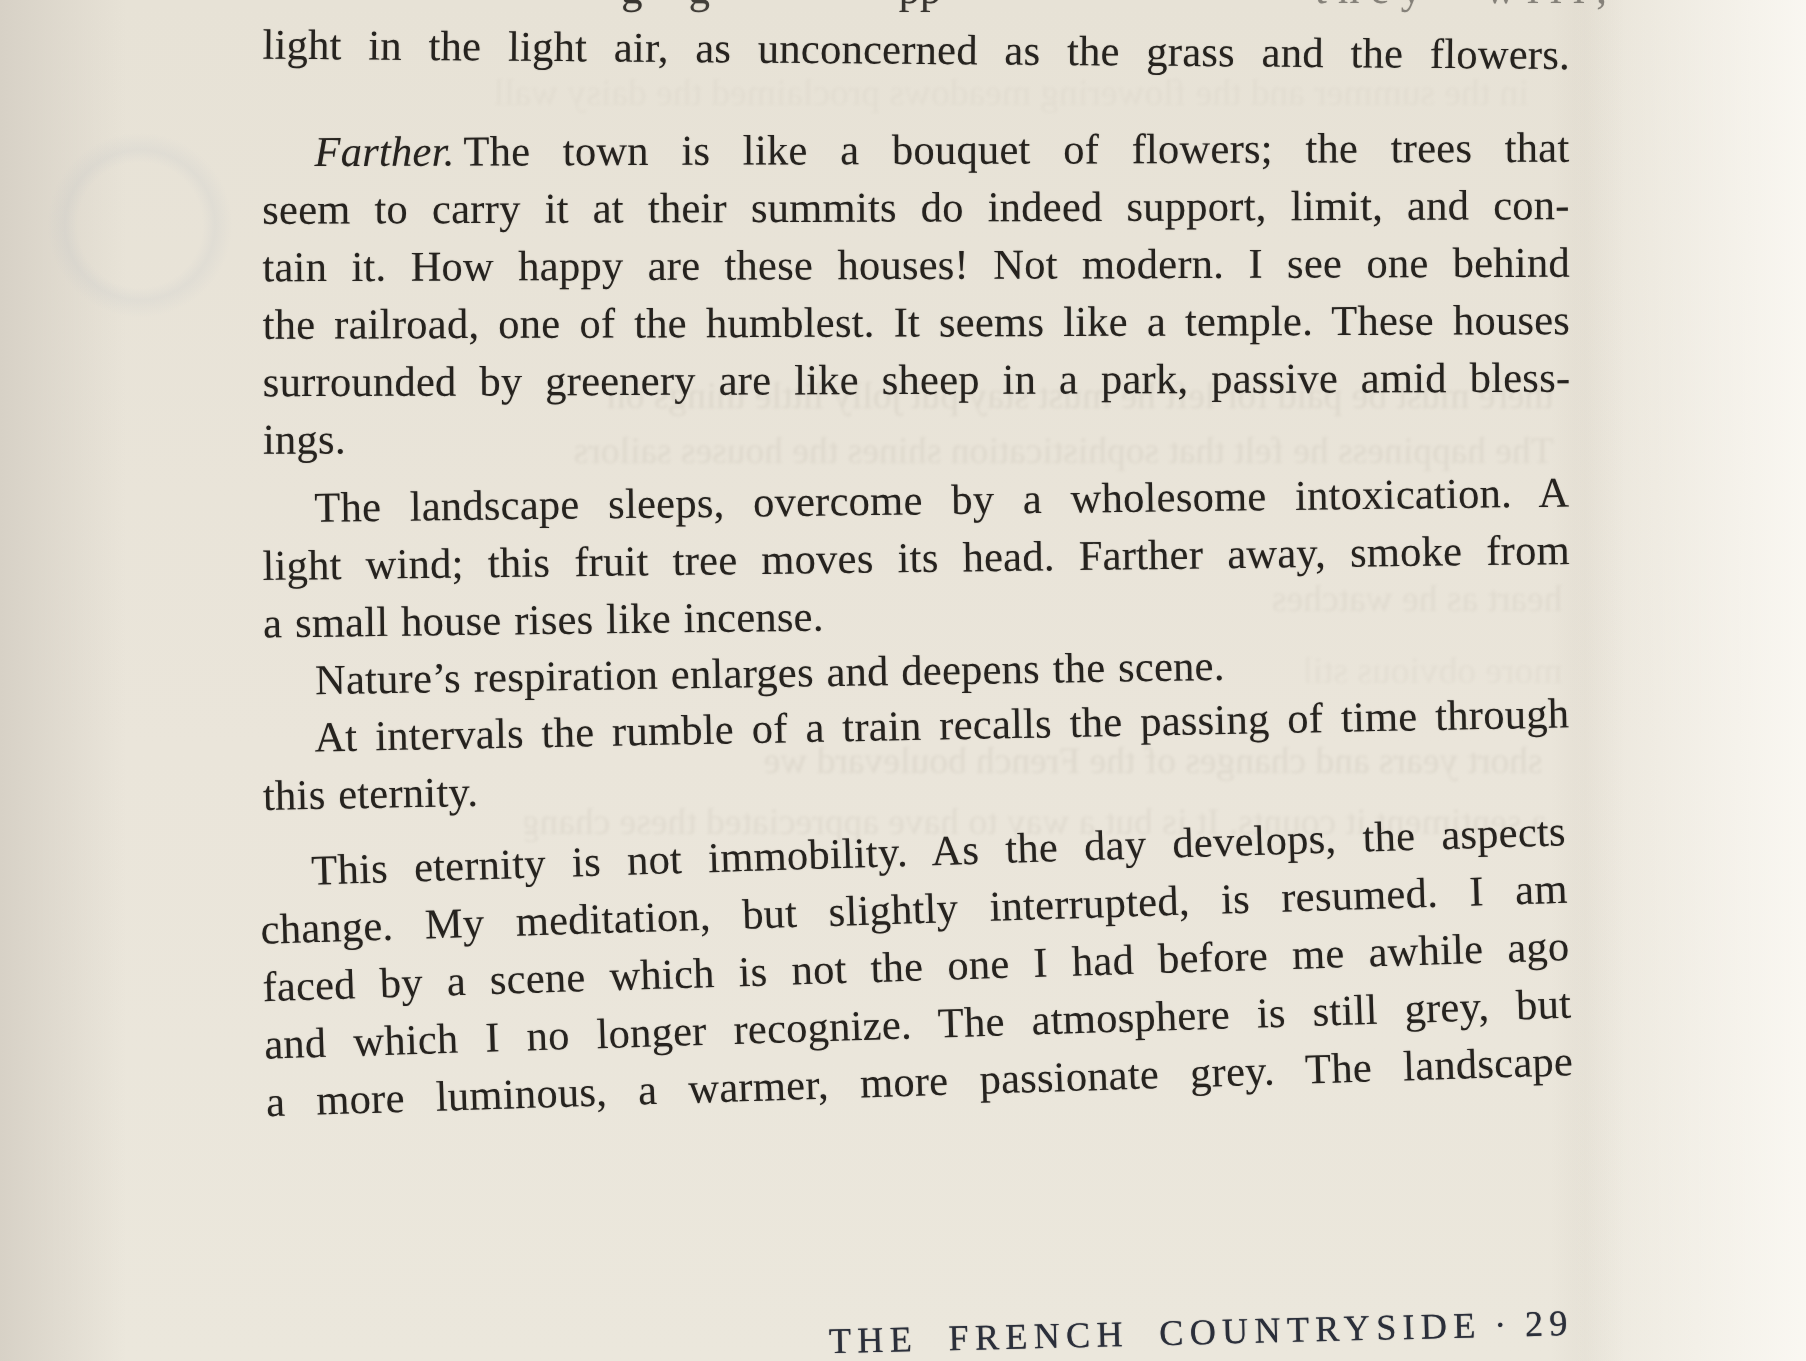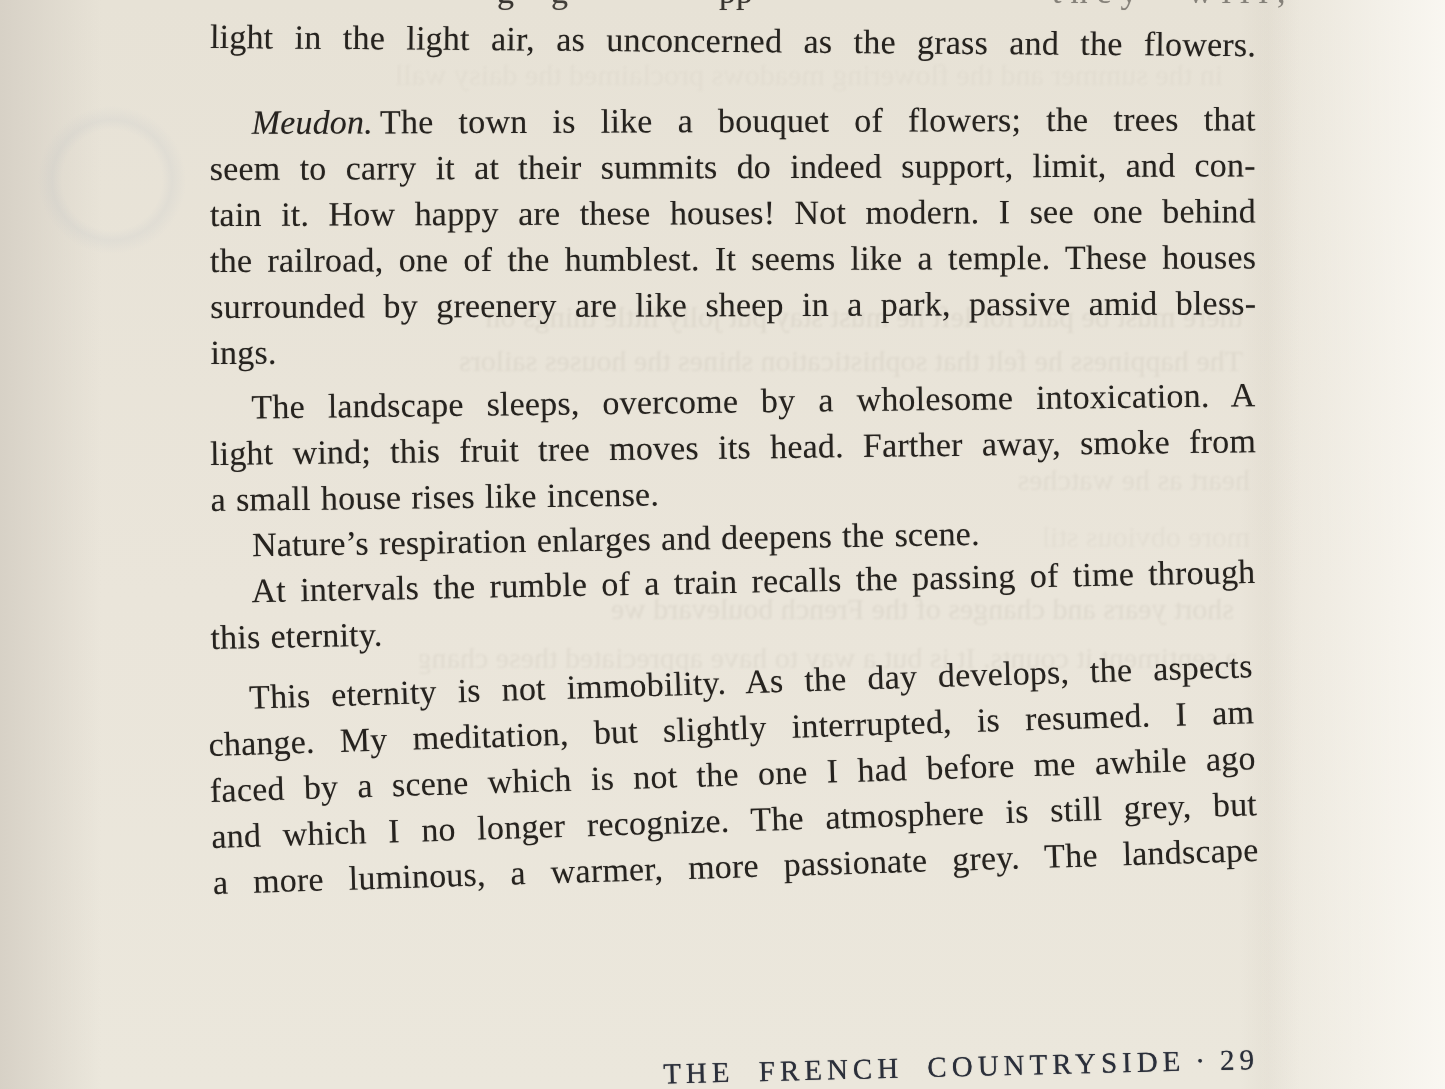--- a/index.html
+++ b/index.html
@@ -64,21 +64,21 @@
       <div class="ghost" style="left: 1015px; top: 463px; width: 235px; opacity: 0.1;">heart as he watches the day</div>
       <div class="ghost" style="left: 1045px; top: 520px; width: 205px; opacity: 0.07;">more obvious still</div>
       <div class="ghost" style="left: 492px; top: 592px; width: 742px; opacity: 0.13;">short years and changes of the French boulevard we</div>
       <div class="ghost" style="left: 420px; top: 641px; width: 818px; opacity: 0.11;">a sentiment it counts. It is but a way to have appreciated these changes</div>
     </div>
   <div id="textcol">
       <div class="para" style="top: 14px; transform: rotate(0.45deg);">
         <div class="line full">light in the light air, as unconcerned as the grass and the flowers.</div>
       </div>
       <div class="para" style="top: 100px; transform: rotate(-0.2deg);">
-        <div class="line full indent"><i>Meudon.</i>The town is like a bouquet of flowers; the trees that</div>
+        <div class="line full indent"><i>Farther.</i>The town is like a bouquet of flowers; the trees that</div>
         <div class="line full">seem to carry it at their summits do indeed support, limit, and con-</div>
         <div class="line full">tain it. How happy are these houses! Not modern. I see one behind</div>
         <div class="line full">the railroad, one of the humblest. It seems like a temple. These houses</div>
         <div class="line full">surrounded by greenery are like sheep in a park, passive amid bless-</div>
         <div class="line">ings.</div>
       </div>
       <div class="para" style="top: 385px; transform: rotate(-0.7deg);">
         <div class="line full indent">The landscape sleeps, overcome by a wholesome intoxication. A</div>
         <div class="line full">light wind; this fruit tree moves its head. Farther away, smoke from</div>
         <div class="line">a small house rises like incense.</div>

